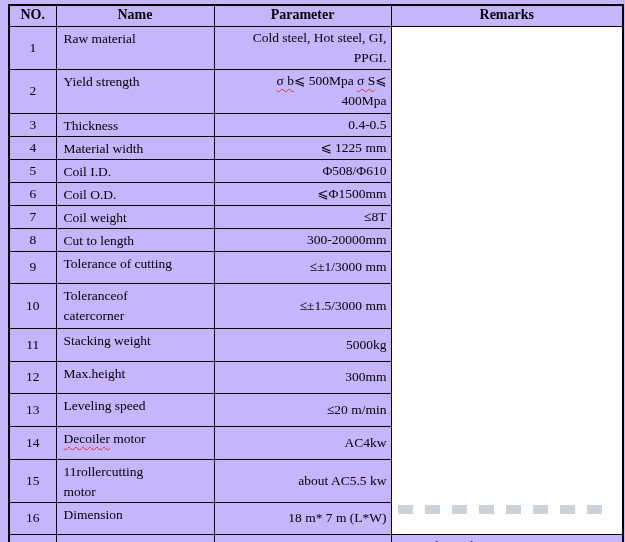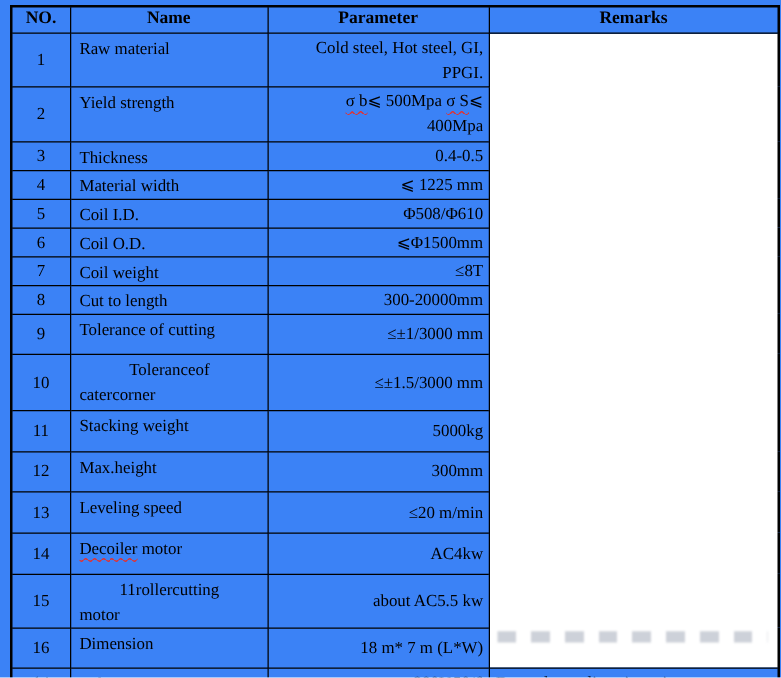--- a/index.html
+++ b/index.html
@@ -1,17 +1,17 @@
 <!DOCTYPE html>
 <html><head>
 <meta charset="utf-8">
 <style>
   html,body{margin:0;padding:0;background:#ffffff;}
   .page{
-    position:relative;width:625px;height:542px;background:#3b82f6;overflow:hidden;
+    position:relative;width:625px;height:542px;background:#c4b5fd;overflow:hidden;
     font-family:"Liberation Serif","DejaVu Serif","DejaVu Sans",serif;color:#000;
   }
   table.spec{
     position:absolute;left:8px;top:4px;width:614px;
     border-collapse:collapse;table-layout:fixed;
     border:2px solid #000;
   }
   table.spec th, table.spec td{border:1px solid #000;overflow:hidden;}
   thead th{
     border-bottom:2px solid #000;
@@ -24,21 +24,21 @@
   td.remarks-merged{background:#fff;}
   td.remarks{vertical-align:middle;padding:0 3px 0 5px;font-size:13.5px;line-height:18px;}
   .wavy{
     text-decoration-line:underline;
     text-decoration-style:wavy;
     text-decoration-color:#e03232;
     text-decoration-thickness:1px;
     text-underline-offset:3px;
     margin-top:48px;
   }
-  .jline{display:flex;justify-content:center;}
+  .jline{display:flex;justify-content:flex-start;}
   .watermark{
     position:absolute;left:398px;top:505px;width:216px;height:9px;
     background:repeating-linear-gradient(90deg,
       rgba(125,135,155,0.38) 0px, rgba(125,135,155,0.38) 15px,
       rgba(125,135,155,0.0) 15px, rgba(125,135,155,0.0) 27px);
     filter:blur(0.7px);
     pointer-events:none;
   }
 </style>
 </head>

